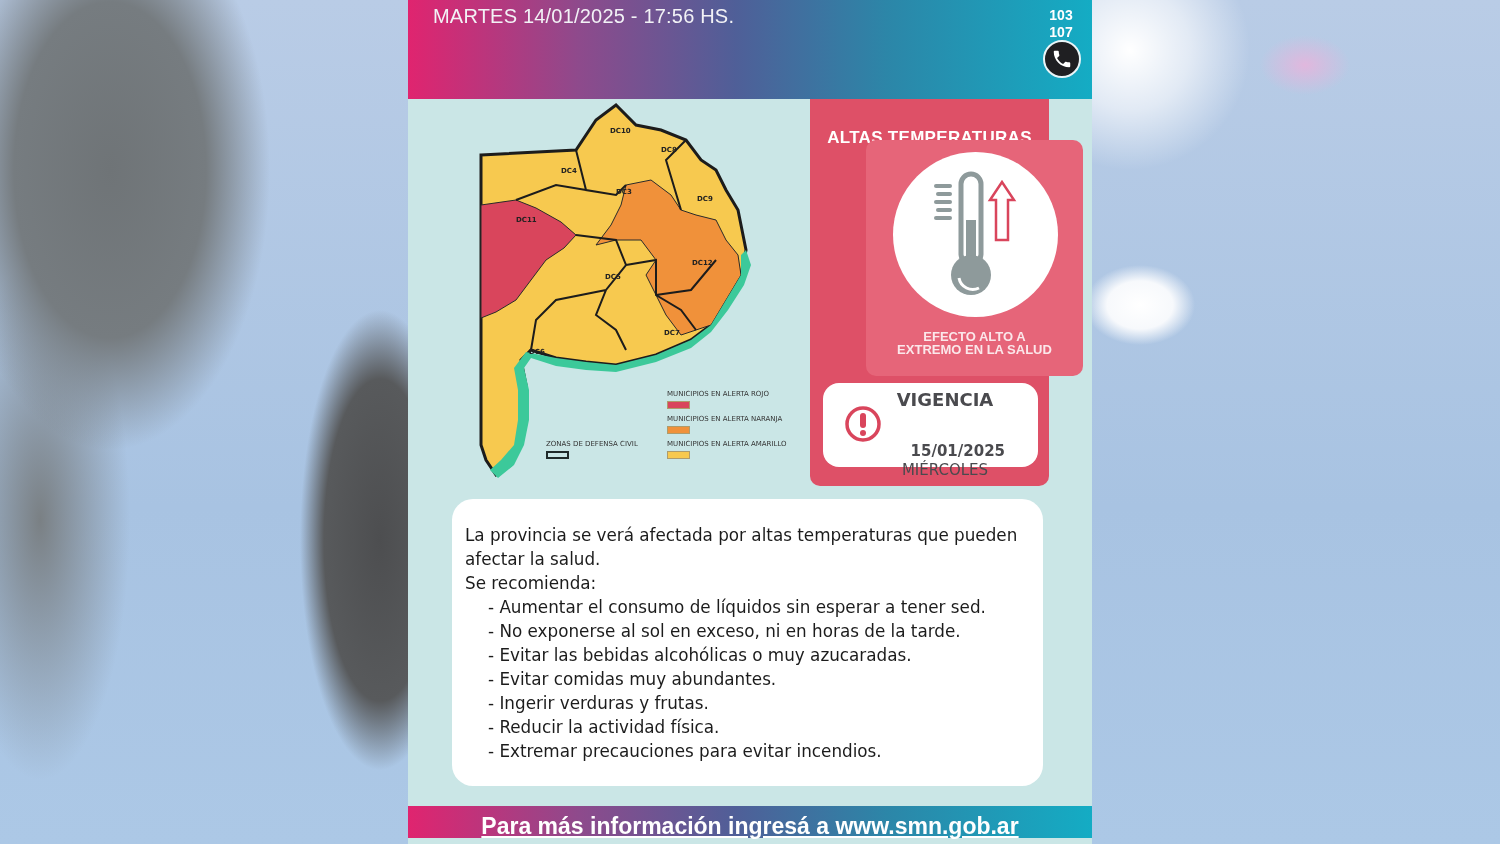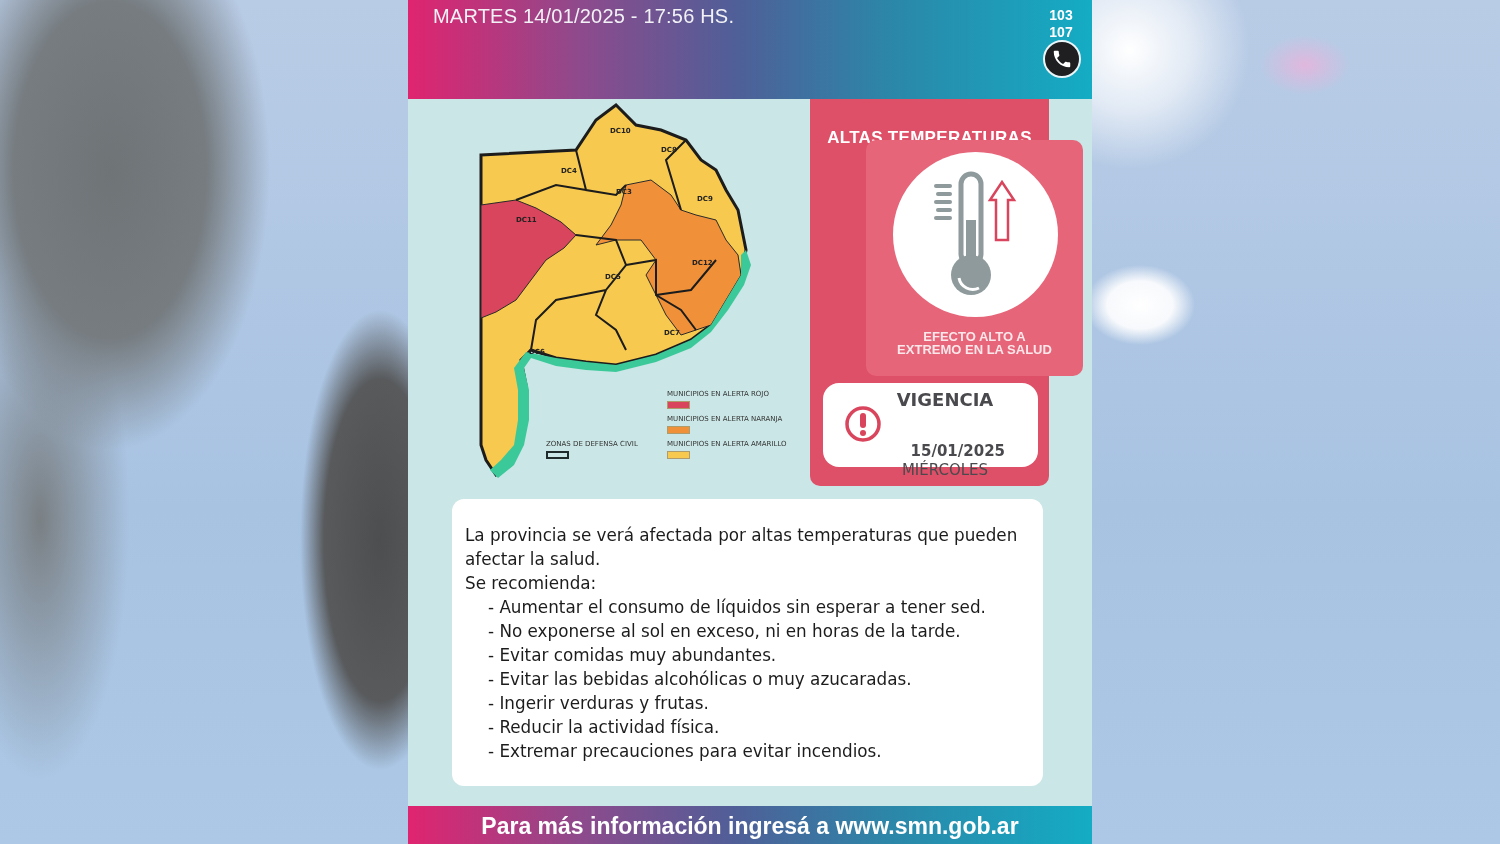--- a/index.html
+++ b/index.html
@@ -101,31 +101,32 @@
       position: absolute; left: 62px; top: 34px; width: 120px; text-align: center;
       color: #4a4a4e; font-weight: normal; font-size: 15px; margin-top: 44px;
     }
     .validity-date {
       position: absolute; left: 62px; top: 59px; width: 120px; text-align: right;
       color: #4a4a4e; font-weight: bold; font-size: 15px;
     }
     
     .text-box {
       position: absolute; left: 44px; top: 499px; width: 591px; height: 287px;
-      background: #ffffff; border-radius: 12px;
+      background: #ffffff; border-radius: 21px;
       padding: 24px 12px 0 13px;
       font-family: "DejaVu Sans", sans-serif; font-size: 16.8px; line-height: 24px; color: #1c1c1c;
     }
     .rec-list { list-style: none; padding-left: 23px; }
     .rec-list li::before { content: "- "; }
     .footer {
-      position: absolute; left: 0; top: 806px; width: 684px; height: 38px;
+      position: absolute; left: 0; top: 806px; width: 684px; height: 32px;
       background: linear-gradient(90deg, #e0246f 0%, #8e4a8c 25%, #4f5f98 48%, #2c86a8 70%, #14acc4 100%);
       color: #ffffff; font-weight: bold; font-size: 23px; text-align: center; line-height: 40px;
       font-family: "Liberation Sans", sans-serif;
+      text-decoration: underline;
     }
   </style>
 </head>
 <body>
 
 <div class="bg"></div>
 
 <div class="card">
 
   <div class="header">
@@ -221,22 +222,22 @@
       <div class="validity-date">15/01/2025</div>
     </div>
   </div>
 
   <div class="text-box">
     <p>La provincia se verá afectada por altas temperaturas que pueden afectar la salud.</p>
     <p>Se recomienda:</p>
     <ul class="rec-list">
       <li>Aumentar el consumo de líquidos sin esperar a tener sed.</li>
       <li>No exponerse al sol en exceso, ni en horas de la tarde.</li>
+      <li>Evitar las bebidas alcohólicas o muy azucaradas.</li>
       <li>Evitar comidas muy abundantes.</li>
-      <li>Evitar las bebidas alcohólicas o muy azucaradas.</li>
       <li>Ingerir verduras y frutas.</li>
       <li>Reducir la actividad física.</li>
       <li>Extremar precauciones para evitar incendios.</li>
     </ul>
   </div>
 
   <div class="footer">Para más información ingresá a www.smn.gob.ar</div>
 </div>
 
 </body></html>

